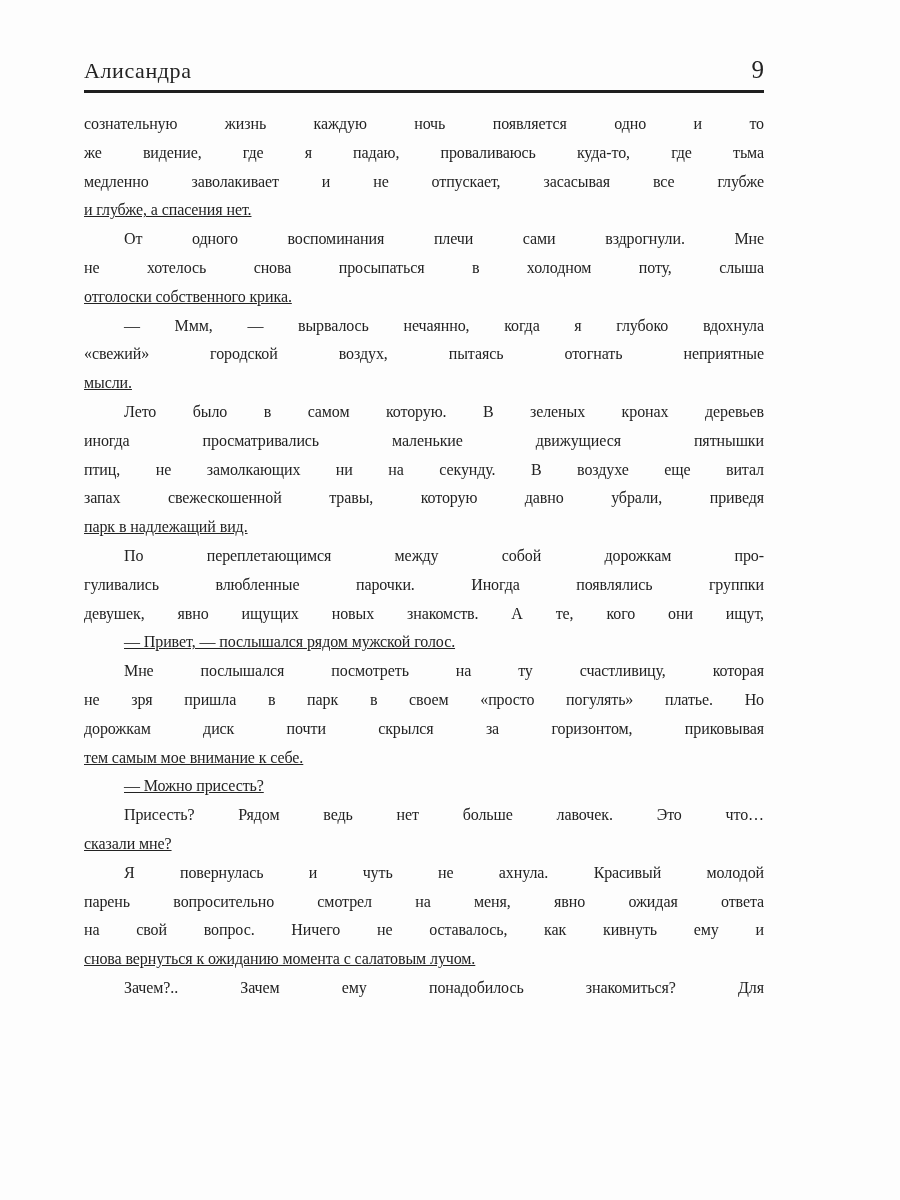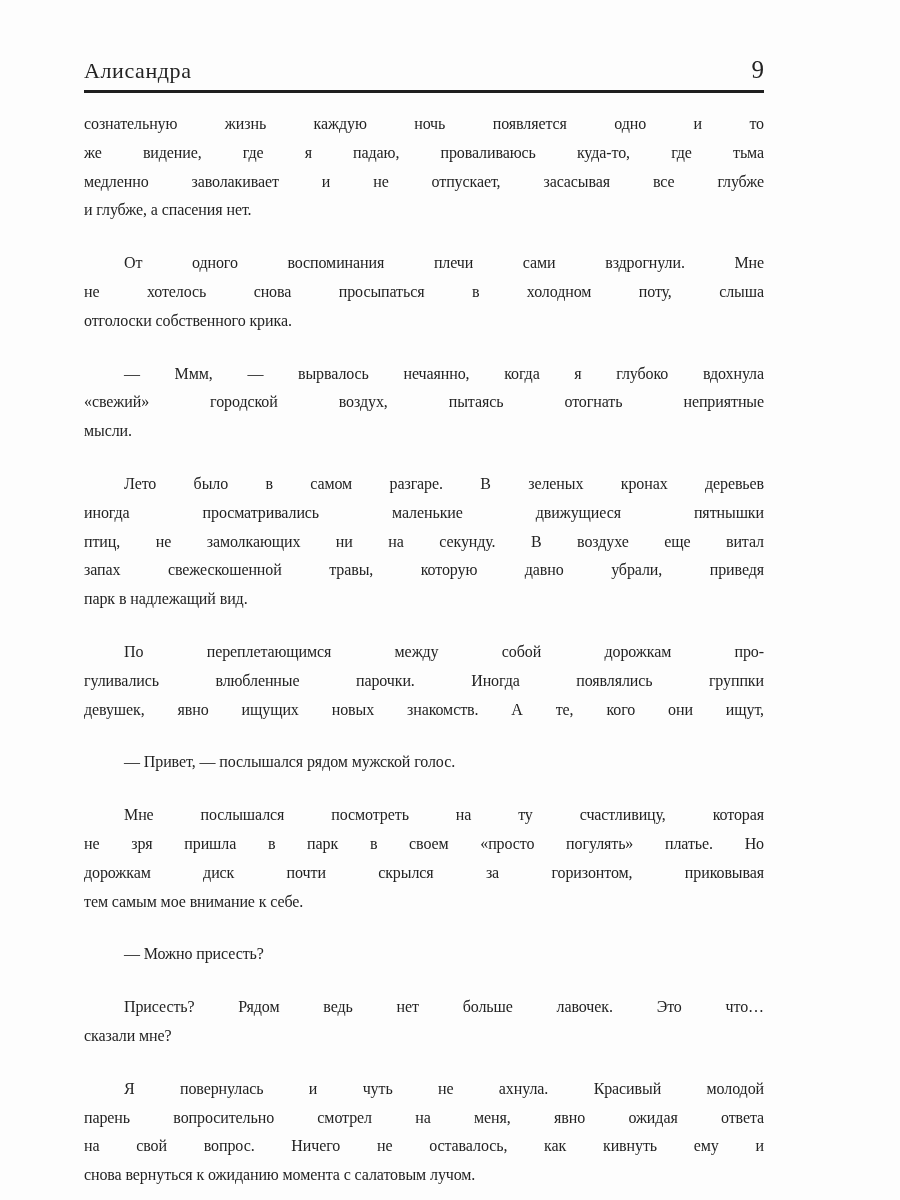--- a/index.html
+++ b/index.html
@@ -36,22 +36,22 @@
     font-size: 16px;
     line-height: 28.8px;
     letter-spacing: -0.1px;
   }
   .para { margin: 0; }
   .line {
     text-align: justify;
     text-align-last: justify;
     white-space: normal;
   }
-  .line.final { text-align-last: left; }
-  .line.indent { text-indent: 40px; margin-top: 24px; }
+  .line.final { text-align-last: left; text-decoration: underline; }
+  .line.indent { text-indent: 40px; }
 </style>
 </head>
 <body>
 
 <div class="page">
   <header class="page-header">
     <span class="running-title">Алисандра</span>
     <span class="page-number">9</span>
   </header>
 
@@ -66,21 +66,21 @@
         <div class="line indent">От одного воспоминания плечи сами вздрогнули. Мне</div>
         <div class="line">не хотелось снова просыпаться в холодном поту, слыша</div>
         <div class="line final">отголоски собственного крика.</div>
       </div>
       <div class="para">
         <div class="line indent">— Ммм, — вырвалось нечаянно, когда я глубоко вдохнула</div>
         <div class="line">«свежий» городской воздух, пытаясь отогнать неприятные</div>
         <div class="line final">мысли.</div>
       </div>
       <div class="para">
-        <div class="line indent">Лето было в самом разгаре. В зеленых кронах деревьев</div>
+        <div class="line indent">Лето было в самом которую. В зеленых кронах деревьев</div>
         <div class="line">иногда просматривались маленькие движущиеся пятнышки</div>
         <div class="line">птиц, не замолкающих ни на секунду. В воздухе еще витал</div>
         <div class="line">запах свежескошенной травы, которую давно убрали, приведя</div>
         <div class="line final">парк в надлежащий вид.</div>
       </div>
       <div class="para">
         <div class="line indent">По переплетающимся между собой дорожкам про-</div>
         <div class="line">гуливались влюбленные парочки. Иногда появлялись группки</div>
         <div class="line">девушек, явно ищущих новых знакомств. А те, кого они ищут,</div>
       </div>

